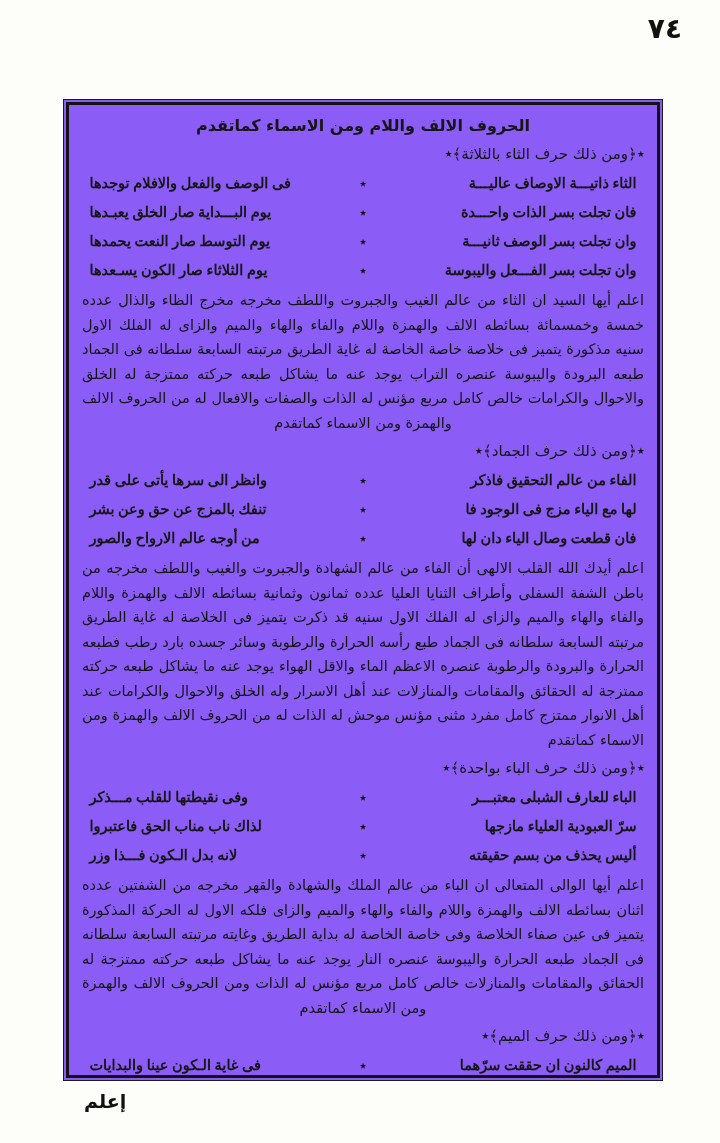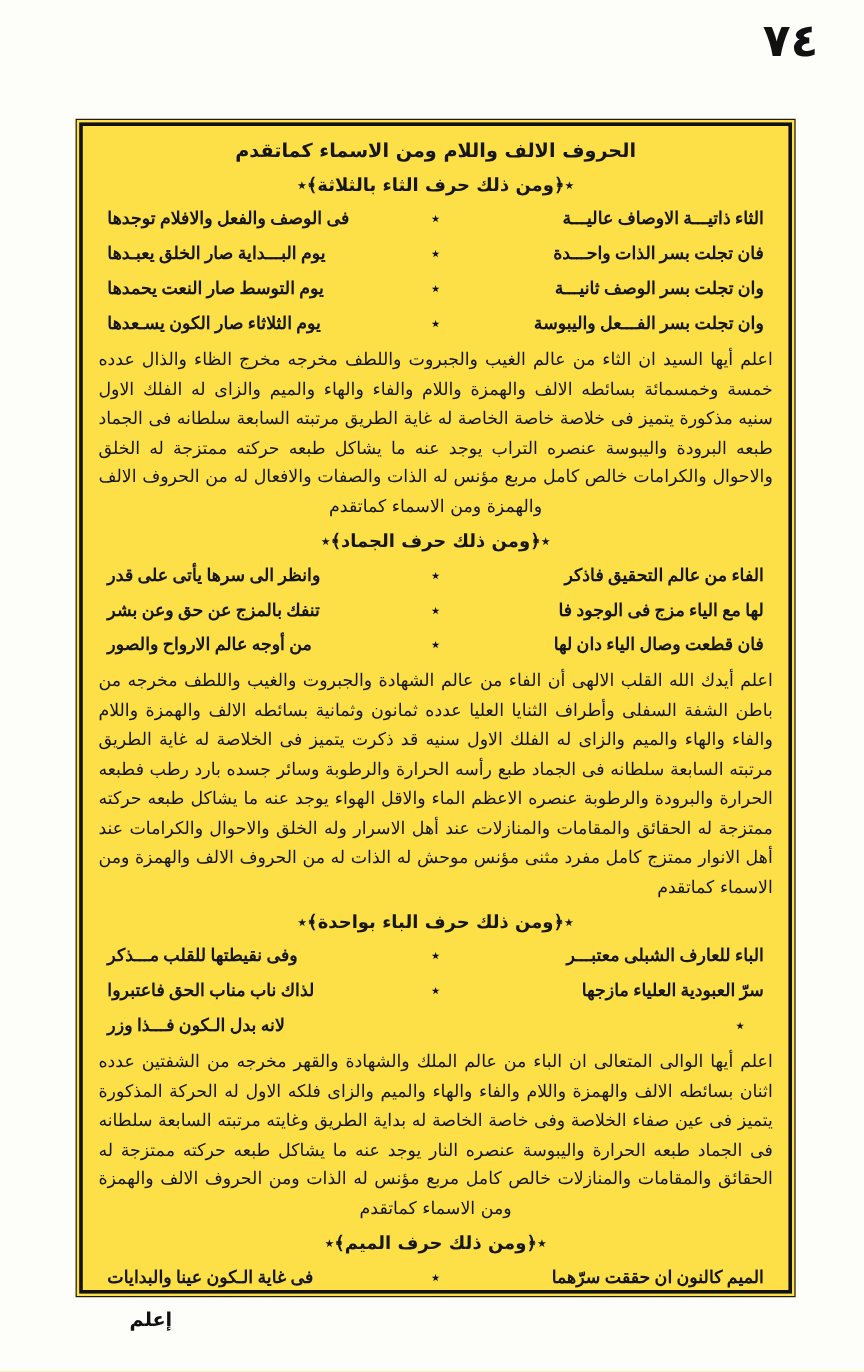--- a/index.html
+++ b/index.html
@@ -4,58 +4,58 @@
 <style>
   html,body{margin:0;padding:0;}
   body{
     width:720px;height:1143px;position:relative;overflow:hidden;
     background:#fdfdfa;
     font-family:"DejaVu Sans",sans-serif;
     color:#161616;
   }
   .page-number{
     position:absolute;top:12px;right:38px;
-    font-size:38px;font-weight:bold;letter-spacing:1px;color:#111;
+    font-size:28px;font-weight:bold;letter-spacing:1px;color:#111;
   }
   .frame{
     position:absolute;left:63px;top:99px;width:600px;height:982px;
     border:1.5px solid #1c1c1c;padding:2px;box-sizing:border-box;
-    background:#fde047;
+    background:#8b5cf6;
   }
   .frame-inner{
     border:3px solid #121212;height:100%;box-sizing:border-box;
     padding:6px 12px 0 12px;direction:rtl;overflow:hidden;
   }
   .intro{
     text-align:center;font-size:16px;font-weight:bold;
     margin:2px 0 3px 0;line-height:26px;
   }
   .section-header{
-    text-align:center;font-size:15px;font-weight:bold;
+    font-size:15px;font-weight:normal;
     margin:3px 0 3px 0;line-height:24px;
   }
   .verse{
     display:flex;align-items:baseline;
     width:97%;margin:0 auto;
     font-size:14.5px;font-weight:bold;line-height:29px;
   }
   .hemi{flex:1;font-family:Liberation Serif, serif;}
   .hemi.h1{text-align:start;}
   .hemi.h2{text-align:end;}
   .verse-sep{
     padding:0 16px;font-size:14px;flex:0 0 auto;color:#0e0e0e;
   }
   .prose{
     font-size:14.5px;line-height:24.5px;font-weight:normal;
     text-align:justify;margin:3px 1px 4px 1px;color:#141414;
   }
   .prose.center-last{text-align-last:center;}
   .catchword{
     position:absolute;left:84px;top:1090px;
-    font-size:16px;font-weight:bold;direction:rtl;color:#101010;margin-left:24px;
+    font-size:19px;font-weight:bold;direction:rtl;color:#101010;
   }
 </style>
 </head>
 <body>
 
 <div class="page-number">٧٤</div>
 
 <div class="frame">
   <div class="frame-inner">
 
@@ -112,20 +112,21 @@
         <span class="hemi h1">الباء للعارف الشبلى معتبـــر</span>
         <span class="verse-sep">٭</span>
         <span class="hemi h2">وفى نقيطتها للقلب مـــذكر</span>
       </div>
       <div class="verse">
         <span class="hemi h1">سرّ العبودية العلياء مازجها</span>
         <span class="verse-sep">٭</span>
         <span class="hemi h2">لذاك ناب مناب الحق فاعتبروا</span>
       </div>
       <div class="verse">
+        <span class="hemi h1">أليس يحذف من بسم حقيقته</span>
         <span class="verse-sep">٭</span>
         <span class="hemi h2">لانه بدل الـكون فـــذا وزر</span>
       </div>
       <div class="prose center-last">اعلم أيها الوالى المتعالى ان الباء من عالم الملك والشهادة والقهر مخرجه من الشفتين عدده اثنان بسائطه الالف والهمزة واللام والفاء والهاء والميم والزاى فلكه الاول له الحركة المذكورة يتميز فى عين صفاء الخلاصة وفى خاصة الخاصة له بداية الطريق وغايته مرتبته السابعة سلطانه فى الجماد طبعه الحرارة واليبوسة عنصره النار يوجد عنه ما يشاكل طبعه حركته ممتزجة له الحقائق والمقامات والمنازلات خالص كامل مربع مؤنس له الذات ومن الحروف الالف والهمزة ومن الاسماء كماتقدم</div>
     </div>
 
     <div>
       <div class="section-header">٭﴿ومن ذلك حرف الميم﴾٭</div>
       <div class="verse">
         <span class="hemi h1">الميم كالنون ان حققت سرّهما</span>

